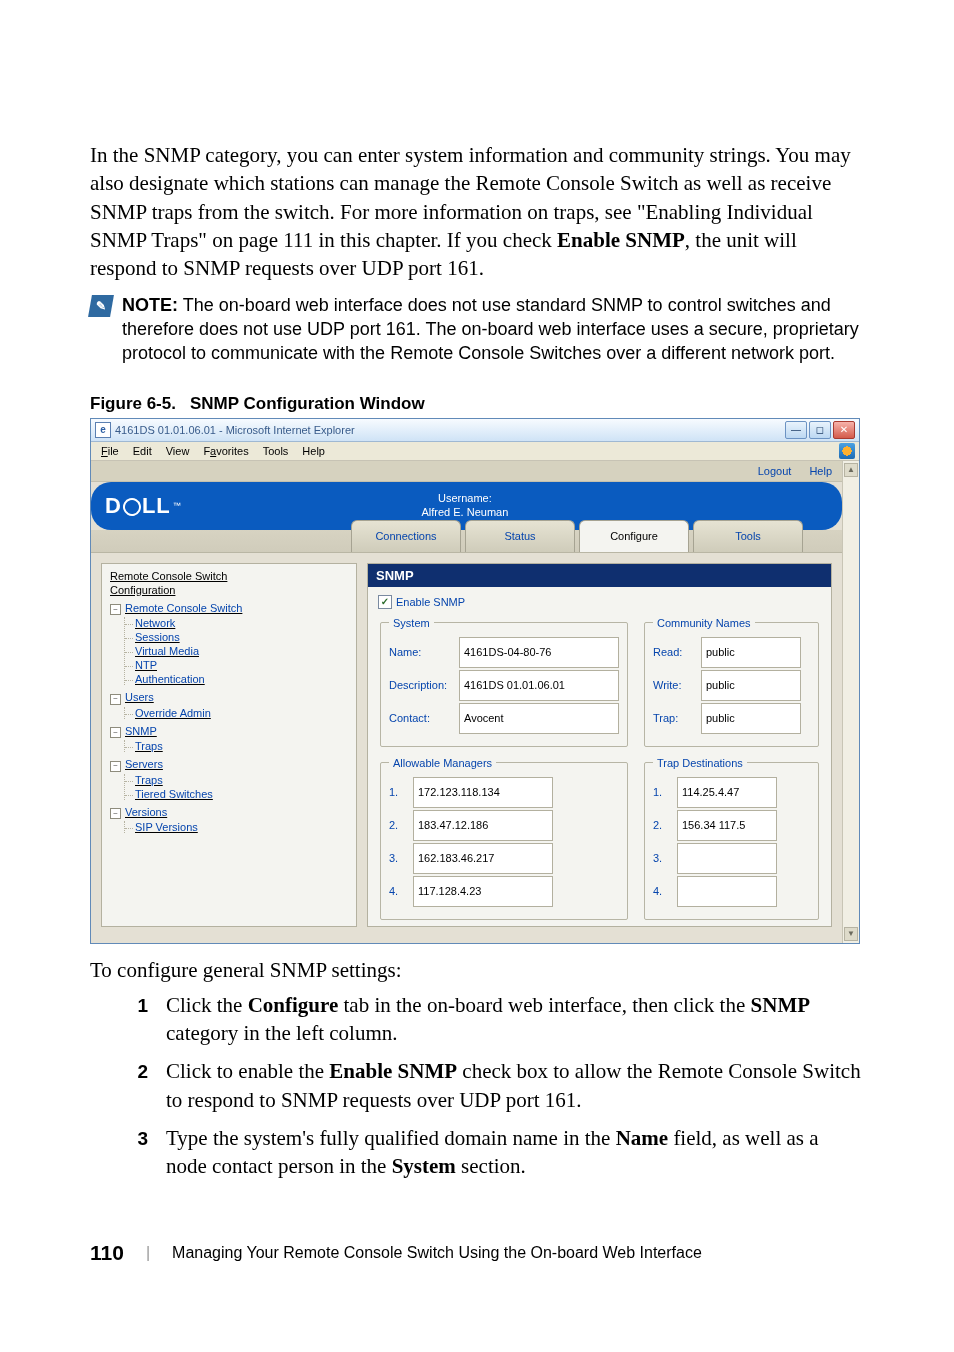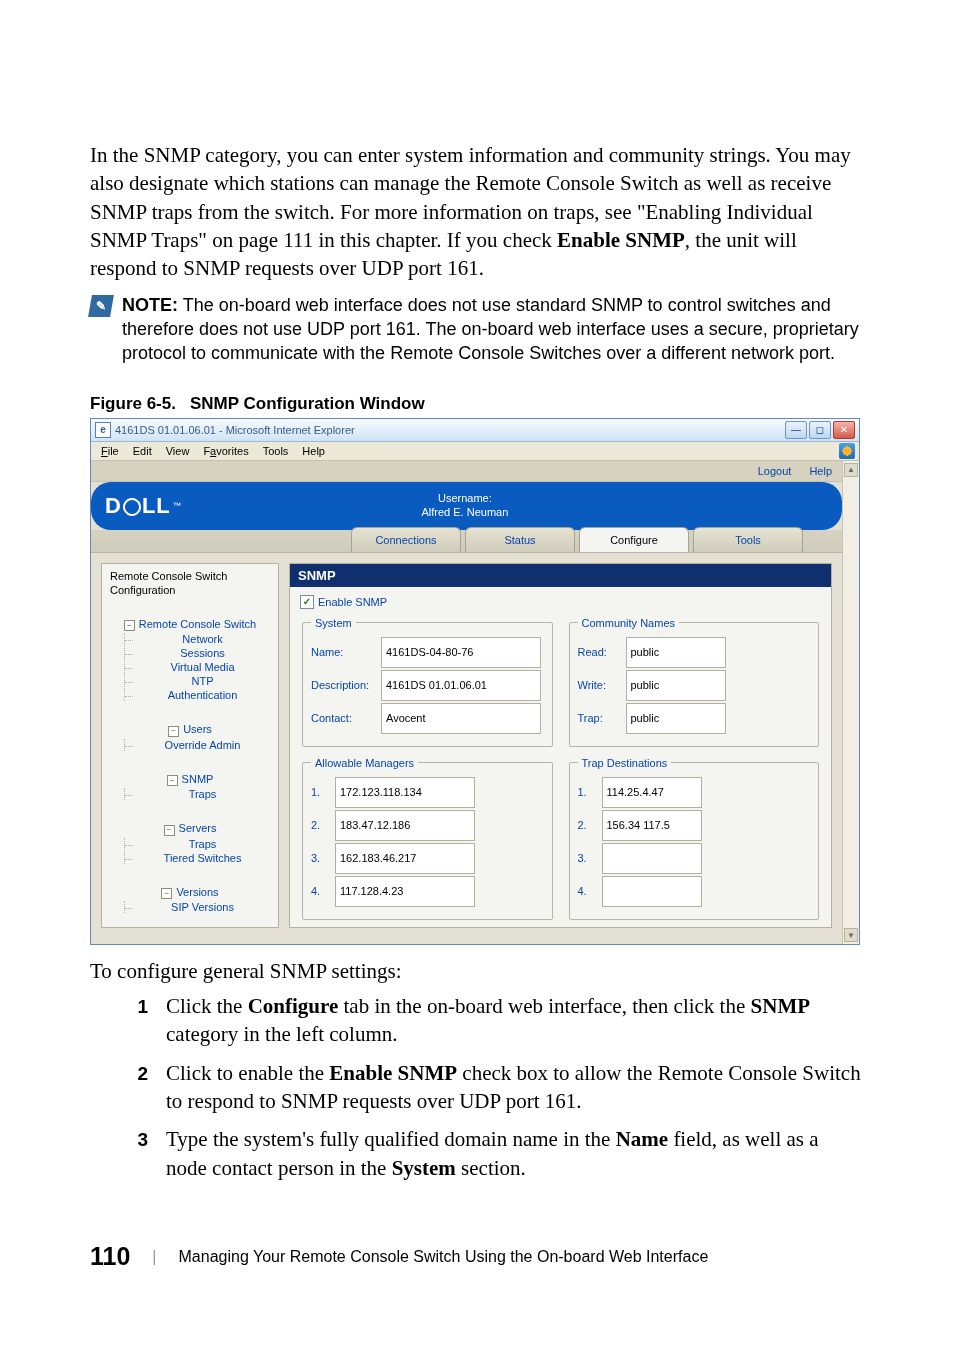--- a/index.html
+++ b/index.html
@@ -176,51 +176,52 @@
     height: 22px;
     display:flex;
     padding-left: 260px;
     align-items:flex-end;
     gap: 4px;
     background: linear-gradient(#d7d3c2, #d0ccbb);
     border-bottom: 1px solid #b9b6a4;
   }
   .tab {
     width: 110px;
-    height: 25px;
+    height: 32px;
     border: 1px solid #a6a392;
     border-bottom: none;
     border-radius: 6px 6px 0 0;
     background: linear-gradient(#e6e3d3,#cfccba);
     display:flex; align-items:center; justify-content:center;
     font-size:11px; color:#0645ad;
     box-sizing:border-box;
   }
   .tab.active {
     background: linear-gradient(#f4f4f0,#f4f4f0);
     color:#000;
   }
 
   .workarea {
     display:flex;
     gap: 0;
   }
   .tree-panel {
-    width: 178px;
+    width: 256px;
     margin: 10px 0 10px 10px;
     border: 1px solid #b4b1a0;
     background: #f4f4f0;
-    padding: 6px 8px 12px 8px;
+    padding: 6px 8px 21px 8px;
     font-size: 11px;
     box-sizing: border-box;
     min-height: 300px;
+    text-decoration: underline;
   }
   .tree-title { color:#000; margin-bottom: 2px; }
   .tree ul { list-style:none; margin:0; padding:0; }
-  .tree > ul > li { margin-top: 22px; text-align: center; }
+  .tree > ul > li { margin-top: 6px; }
   .tree .toggle {
     display:inline-flex; width:9px; height:9px;
     border:1px solid #8e8c7d; background:#fff;
     align-items:center; justify-content:center;
     font-size:8px; line-height:1; color:#555;
     margin-right:4px;
   }
   .tree .lbl { color:#0645ad; cursor:default; }
   .tree ul ul { margin-left: 14px; border-left: 1px dotted #b6b3a2; padding-left: 10px; }
   .tree ul ul li { margin: 2px 0; position:relative; }
@@ -326,21 +327,21 @@
 
   .footer {
     margin-top: 60px;
     display:flex;
     align-items:center;
     font-family: Arial, Helvetica, sans-serif;
   }
   .footer .page-no {
     font-family: "Arial Black", Arial, sans-serif;
     font-weight:900;
-    font-size: 25px;
+    font-size: 21px;
     margin-right: 22px;
   }
   .footer .divider { color:#999; margin-right: 22px; }
   .footer .chap {
     font-size: 16px;
     color:#000;
   }
 </style>
 </head>
 <body>

